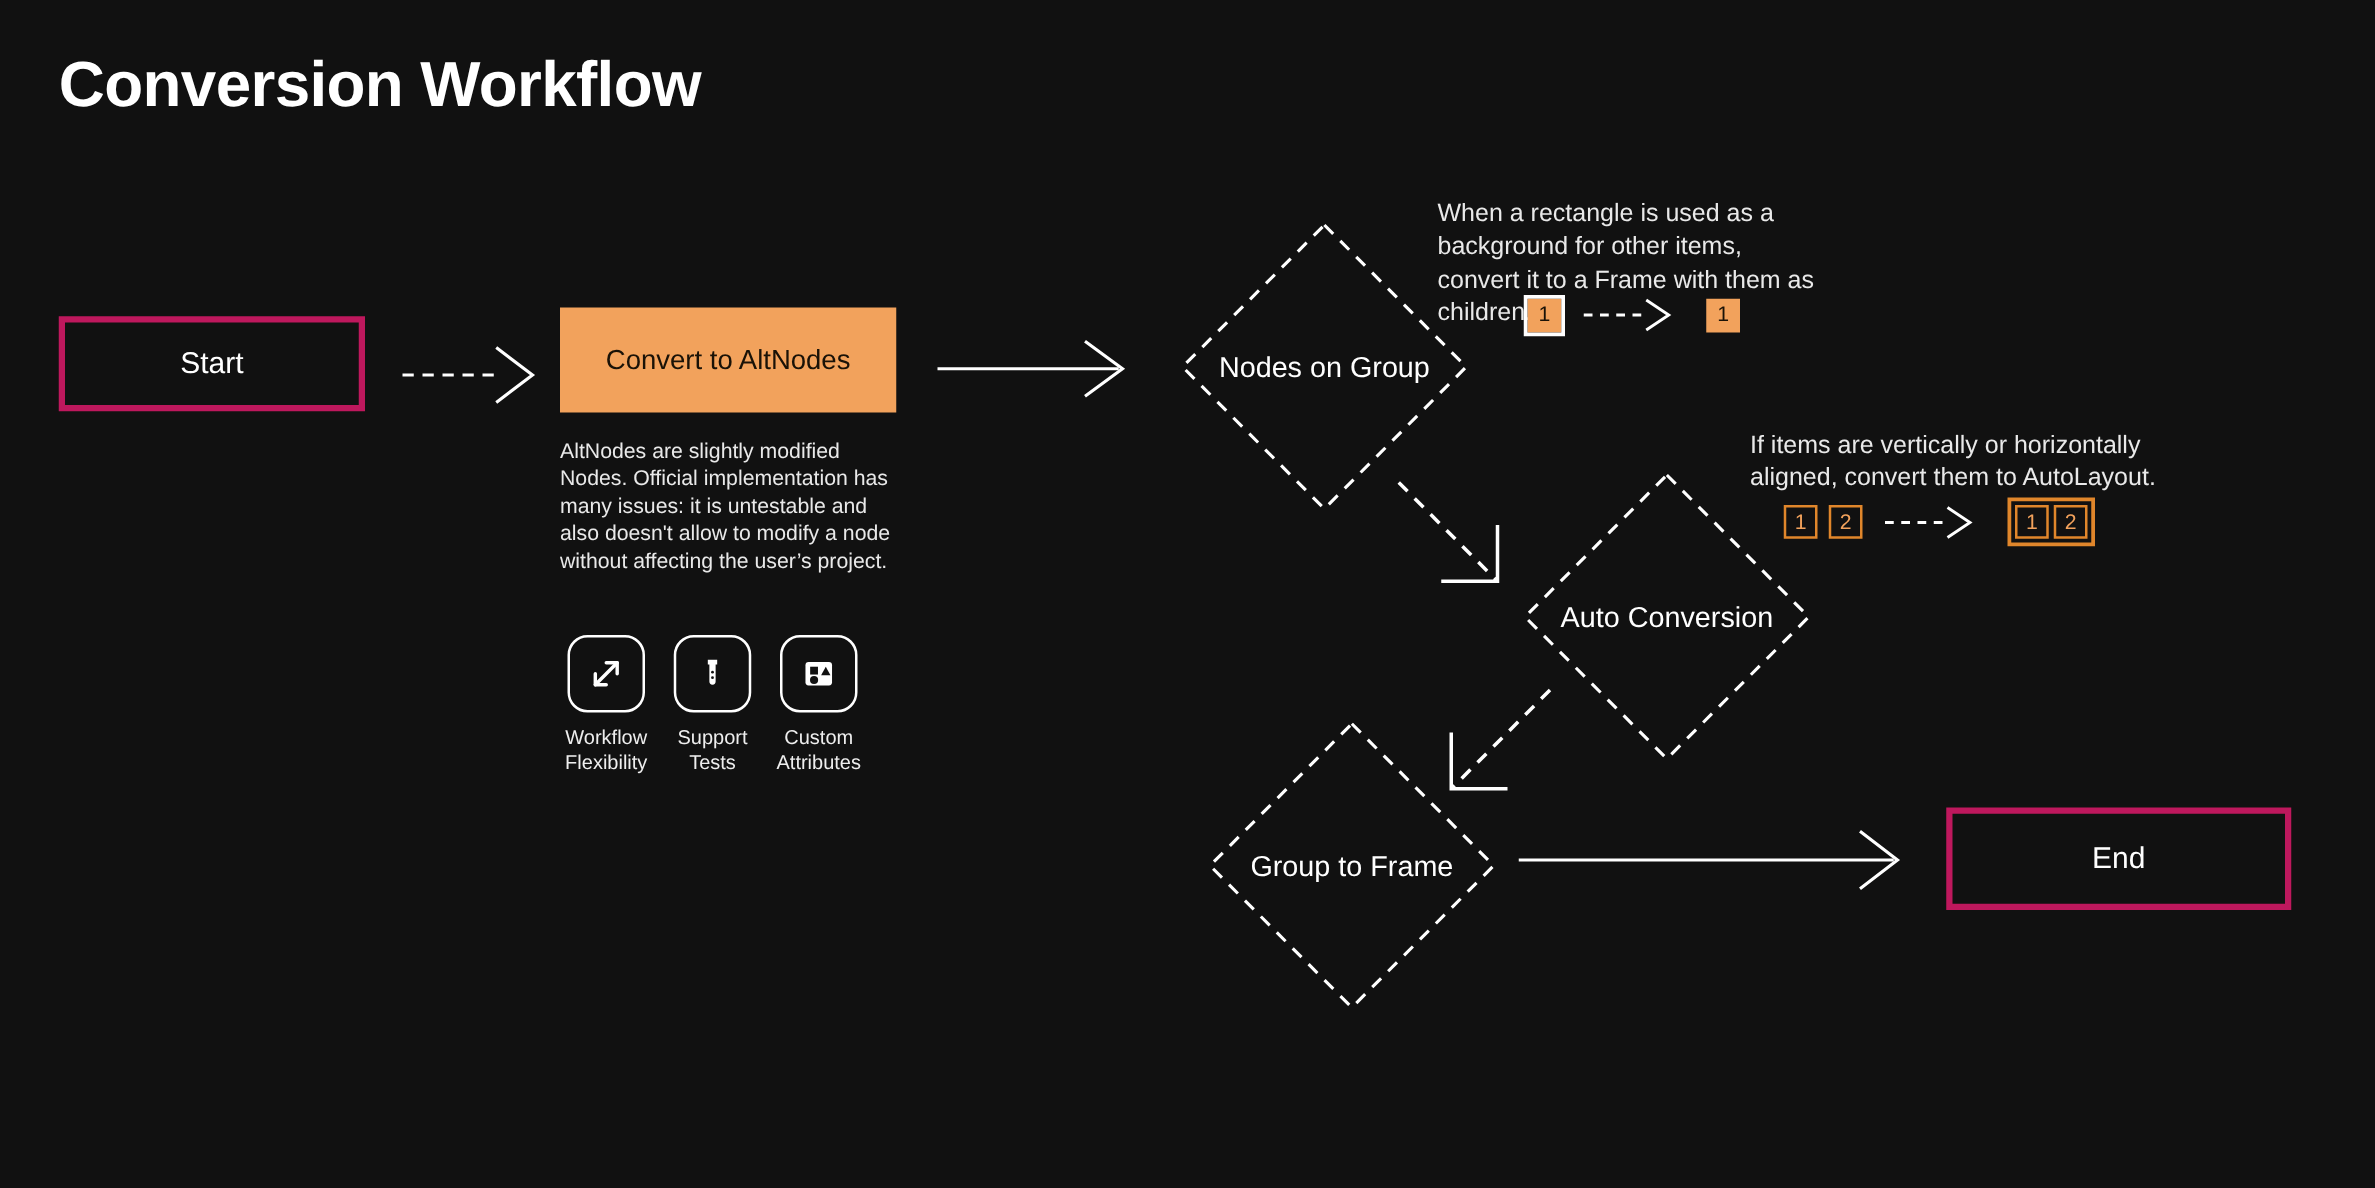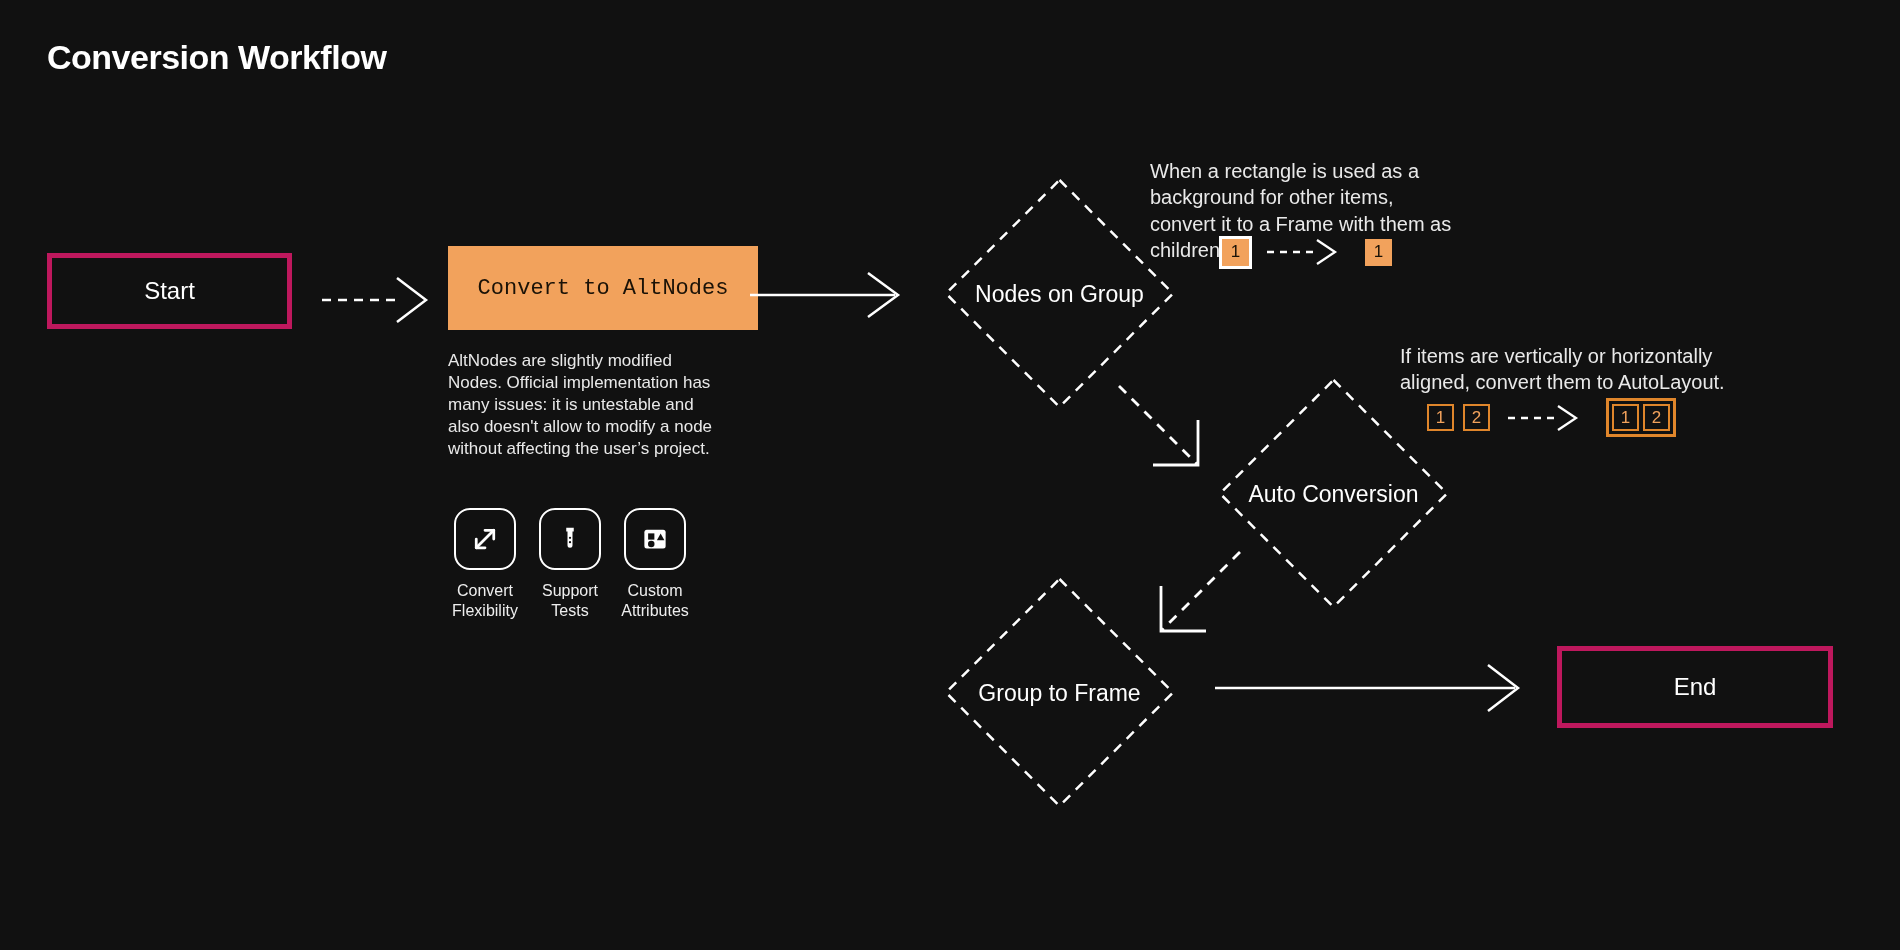--- a/index.html
+++ b/index.html
@@ -11,21 +11,21 @@
   body {
     font-family: "Liberation Sans", sans-serif;
     color: #ffffff;
     position: relative;
   }
   .canvas { position: relative; width: 1900px; height: 950px; }
 
   .page-title {
     position: absolute;
     left: 47px; top: 38px;
-    font-size: 34px;
+    font-size: 51px;
     font-weight: bold;
     letter-spacing: -0.5px;
     color: #ffffff;
     white-space: nowrap;
   }
 
   
   .term-box {
     position: absolute;
     border: 5px solid #be185d;
@@ -36,27 +36,26 @@
     color: #ffffff;
     box-sizing: border-box;
   }
   #start-box { left: 47px; top: 253px; width: 245px; height: 76px; }
   #end-box  { left: 1557px; top: 646px; width: 276px; height: 82px; }
 
   
   .process-box {
     position: absolute;
     left: 448px; top: 246px;
-    width: 310px; height: 84px;
+    width: 269px; height: 84px;
     background: #F2A25C;
     display: flex; align-items: center; justify-content: center;
     color: #1a1207;
     font-size: 22px;
     box-sizing: border-box;
-    font-family: Liberation Mono, monospace;
   }
 
   .desc-text {
     position: absolute;
     left: 448px; top: 350px;
     width: 272px;
     font-size: 17px;
     line-height: 1.30;
     color: #e9e9e9;
   }
@@ -155,21 +154,21 @@
     <div class="feature">
       <div class="feature-icon">
         <svg width="30" height="30" viewBox="0 0 24 24">
           <g stroke="#ffffff" stroke-width="2.2" stroke-linecap="round" stroke-linejoin="round" fill="none">
             <line x1="5" y1="19" x2="19" y2="5"></line>
             <polyline points="12,5 19,5 19,12"></polyline>
             <polyline points="12,19 5,19 5,12"></polyline>
           </g>
         </svg>
       </div>
-      <div class="feature-label">Convert
+      <div class="feature-label">Workflow
 Flexibility</div>
     </div>
 
     <div class="feature">
       <div class="feature-icon">
         <svg width="30" height="30" viewBox="0 0 24 24">
           <path d="M9 3 h6 v3 h-1 v11 a2 2 0 0 1 -4 0 v-11 h-1 z" fill="#ffffff"></path>
           <circle cx="12" cy="11" r="0.9" fill="#111111"></circle>
           <circle cx="12" cy="14.5" r="0.9" fill="#111111"></circle>
         </svg>
@@ -249,21 +248,21 @@
     </div>
   </div>
 
   <div style="position:absolute; left:1140px; top:548px;">
     <svg width="110" height="105" viewBox="0 0 110 105">
       <line x1="100" y1="4" x2="22" y2="82" stroke="#ffffff" stroke-width="2.8" stroke-dasharray="10 8"></line>
       <polyline points="21,38 21,83 66,83" fill="none" stroke="#ffffff" stroke-width="2.8"></polyline>
     </svg>
   </div>
 
-  <div class="diamond-wrap" style="left:942px; top:575px; width:235px; height:235px;">
+  <div class="diamond-wrap" style="left:964px; top:575px; width:235px; height:235px;">
     <svg class="diamond-shape" width="235" height="235" viewBox="0 0 235 235">
       <polygon points="117.5,4 231,117.5 117.5,231 4,117.5" fill="none" stroke="#ffffff" stroke-width="2.5" stroke-dasharray="10 8"></polygon>
     </svg>
     <div class="diamond-label">Group to Frame</div>
   </div>
 
 
   <div style="position:absolute; left:1215px; top:662px;">
     <svg width="330" height="52" viewBox="0 0 330 52">
       <line x1="0" y1="26" x2="300" y2="26" stroke="#ffffff" stroke-width="2.5"></line>

